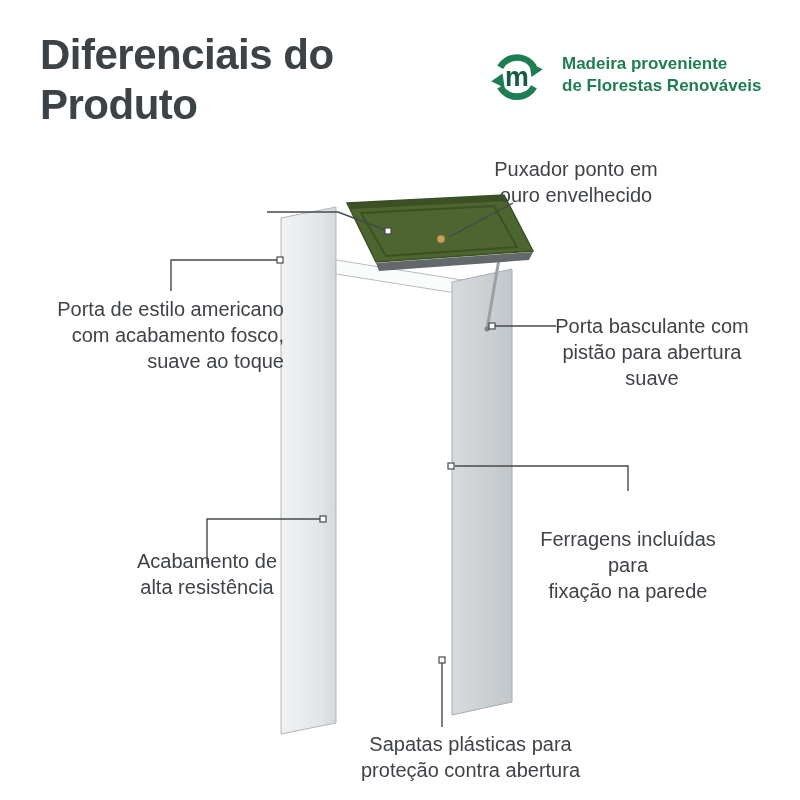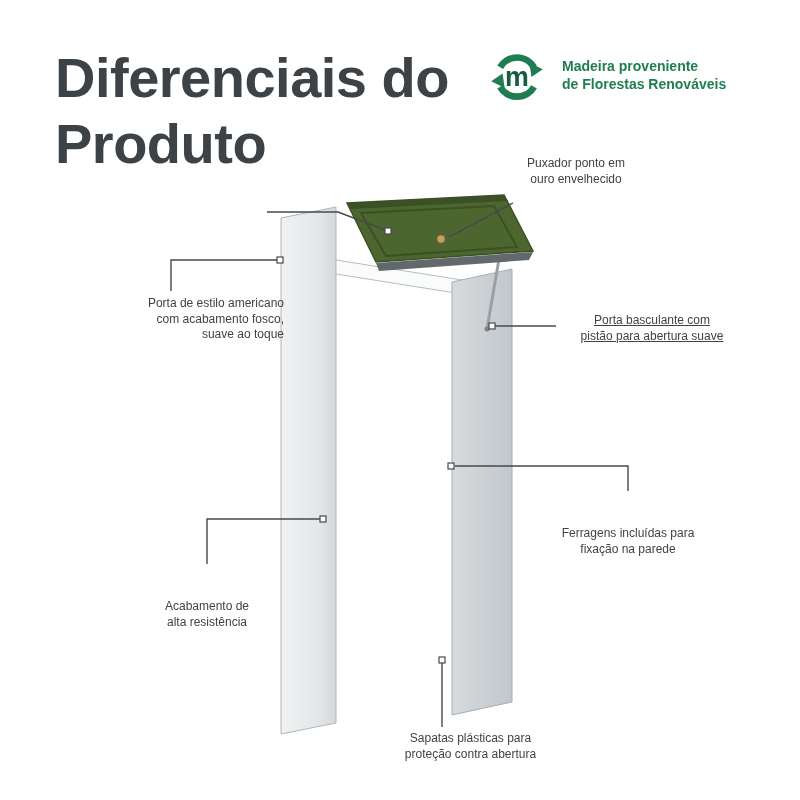--- a/index.html
+++ b/index.html
@@ -1,33 +1,33 @@
 <!DOCTYPE html>
 <html><head>
 <meta charset="utf-8">
 <style>
   html,body{margin:0;padding:0;background:#ffffff;}
   .canvas{
     position:relative;width:800px;height:800px;background:#ffffff;overflow:hidden;
     font-family:"Liberation Sans", sans-serif;
   }
   .title{
-    position:absolute;left:40px;top:30px;margin:15px;
-    font-size:56px;font-weight:800;letter-spacing:-0.5px;
+    position:absolute;left:40px;top:30px;margin:0;
+    font-size:42px;font-weight:800;letter-spacing:-0.5px;
     color:#3d4247;line-height:1.18;white-space:pre-line;
   }
   .eco{position:absolute;left:484px;top:42px;display:flex;align-items:center;}
   .eco-icon{width:66px;height:66px;flex:0 0 auto;}
   .eco-text{
-    margin-left:12px;font-size:14px;font-weight:700;color:#1f7d52;
+    margin-left:12px;font-size:17px;font-weight:700;color:#1f7d52;
     line-height:1.3;white-space:pre-line;
   }
   .scene{position:absolute;left:0;top:0;width:800px;height:800px;}
   .callout{
-    position:absolute;text-align:center;font-size:12px;color:#3f4347;
+    position:absolute;text-align:center;font-size:20px;color:#3f4347;
     line-height:1.3;white-space:pre-line;
   }
   .cl{fill:none;stroke:#46494c;stroke-width:1.4;}
   .cm{fill:#ffffff;stroke:#46494c;stroke-width:1.2;}
 </style>
 </head>
 <body>
 
 <div class="canvas">
 
@@ -103,25 +103,25 @@
   </svg>
 
 
   <div class="callout" style="left:480px;top:156px;width:192px;">Puxador ponto em
 ouro envelhecido</div>
 
   <div class="callout" style="left:56px;top:296px;width:228px;text-align:right;">Porta de estilo americano
 com acabamento fosco,
 suave ao toque</div>
 
-  <div class="callout" style="left:542px;top:313px;width:220px;text-decoration:underline;">Porta basculante com
+  <div class="callout" style="left:542px;top:313px;width:220px;">Porta basculante com
 pistão para abertura suave</div>
 
   <div class="callout" style="left:518px;top:494px;width:220px;margin-top:32px;">Ferragens incluídas para
 fixação na parede</div>
 
-  <div class="callout" style="left:122px;top:599px;width:170px;text-align:center;">Acabamento de
+  <div class="callout" style="left:122px;top:548px;width:170px;text-align:center;">Acabamento de
 alta resistência</div>
 
   <div class="callout" style="left:358px;top:731px;width:225px;">Sapatas plásticas para
 proteção contra abertura</div>
 
 </div>
 
 </body></html>

